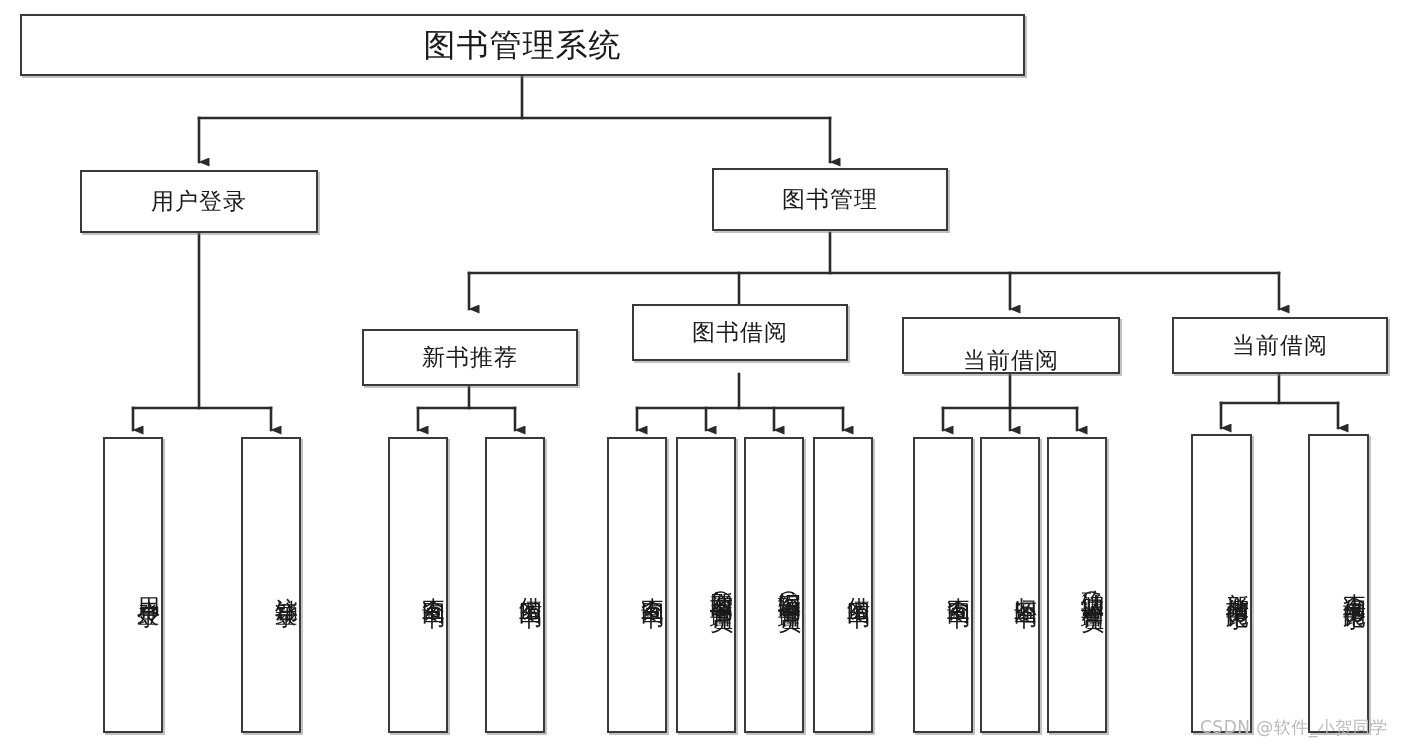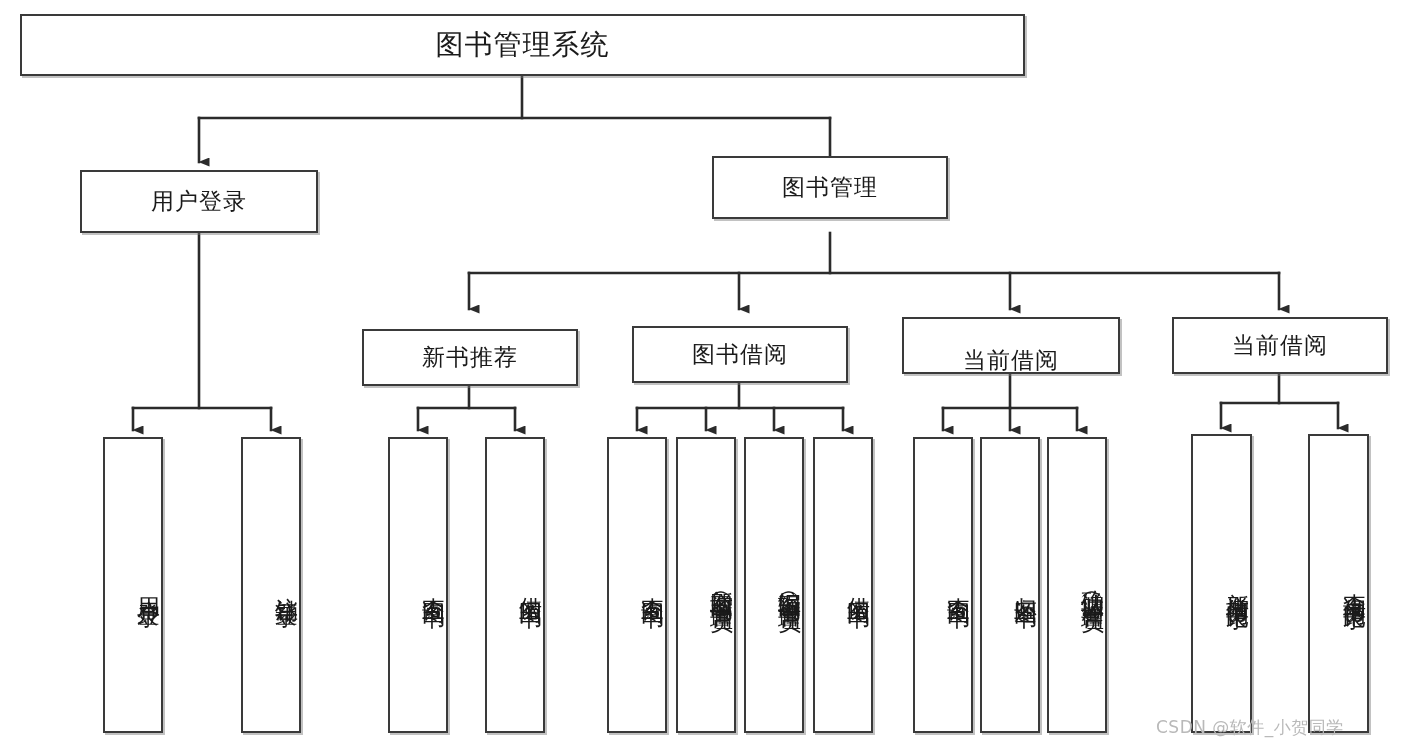--- a/index.html
+++ b/index.html
@@ -37,21 +37,21 @@
   }
   
   .node.horiz{
     writing-mode:horizontal-tb;
     font-size:23px;
     line-height:1;
     letter-spacing:1px;
     padding:0 6px;
   }
   .node.horiz.title{
-    font-size:28px;
+    font-size:32px;
     justify-content:center;
   }
   
   .node.vert{
     writing-mode:vertical-rl;
     text-orientation:upright;
     font-size:23px;
     line-height:1.12;
     letter-spacing:3px;
     padding:8px 0;
@@ -133,29 +133,29 @@
   </svg>
 
   <div class="node horiz title shadowed" style="left:20px; top:14px; width:1005px; height:62px;">
     <span class="lbl">图书管理系统</span>
   </div>
 
   <div class="node horiz shadowed" style="left:80px; top:170px; width:238px; height:63px;">
     <span class="lbl">用户登录</span>
   </div>
 
-  <div class="node horiz shadowed" style="left:712px; top:156px; width:236px; height:63px;">
+  <div class="node horiz shadowed" style="left:712px; top:168px; width:236px; height:63px;">
     <span class="lbl">图书管理</span>
   </div>
 
   <div class="node horiz shadowed" style="left:362px; top:317px; width:216px; height:57px;margin-top:12px;">
     <span class="lbl">新书推荐</span>
   </div>
 
-  <div class="node horiz shadowed" style="left:632px; top:326px; width:216px; height:57px;">
+  <div class="node horiz shadowed" style="left:632px; top:304px; width:216px; height:57px;">
     <span class="lbl">图书借阅</span>
   </div>
 
   <div class="node horiz shadowed" style="left:902px; top:317px; width:218px; height:57px;align-items:flex-end;">
     <span class="lbl">当前借阅</span>
   </div>
 
   <div class="node horiz shadowed" style="left:1172px; top:317px; width:216px; height:57px;">
     <span class="lbl">当前借阅</span>
   </div>
@@ -205,15 +205,15 @@
   </div>
 
   <div class="node vert shadowed" style="left:1191px; top:434px; width:61px; height:299px;">
     <span class="lbl">新增借阅记录</span>
   </div>
 
   <div class="node vert shadowed" style="left:1308px; top:434px; width:61px; height:299px;">
     <span class="lbl">查询借阅记录</span>
   </div>
 
-  <div class="watermark" style="left:1156px; top:716px;">CSDN @软件_小贺同学</div>
+  <div class="watermark" style="left:1200px; top:716px;">CSDN @软件_小贺同学</div>
 
 </div>
 
 </body></html>

